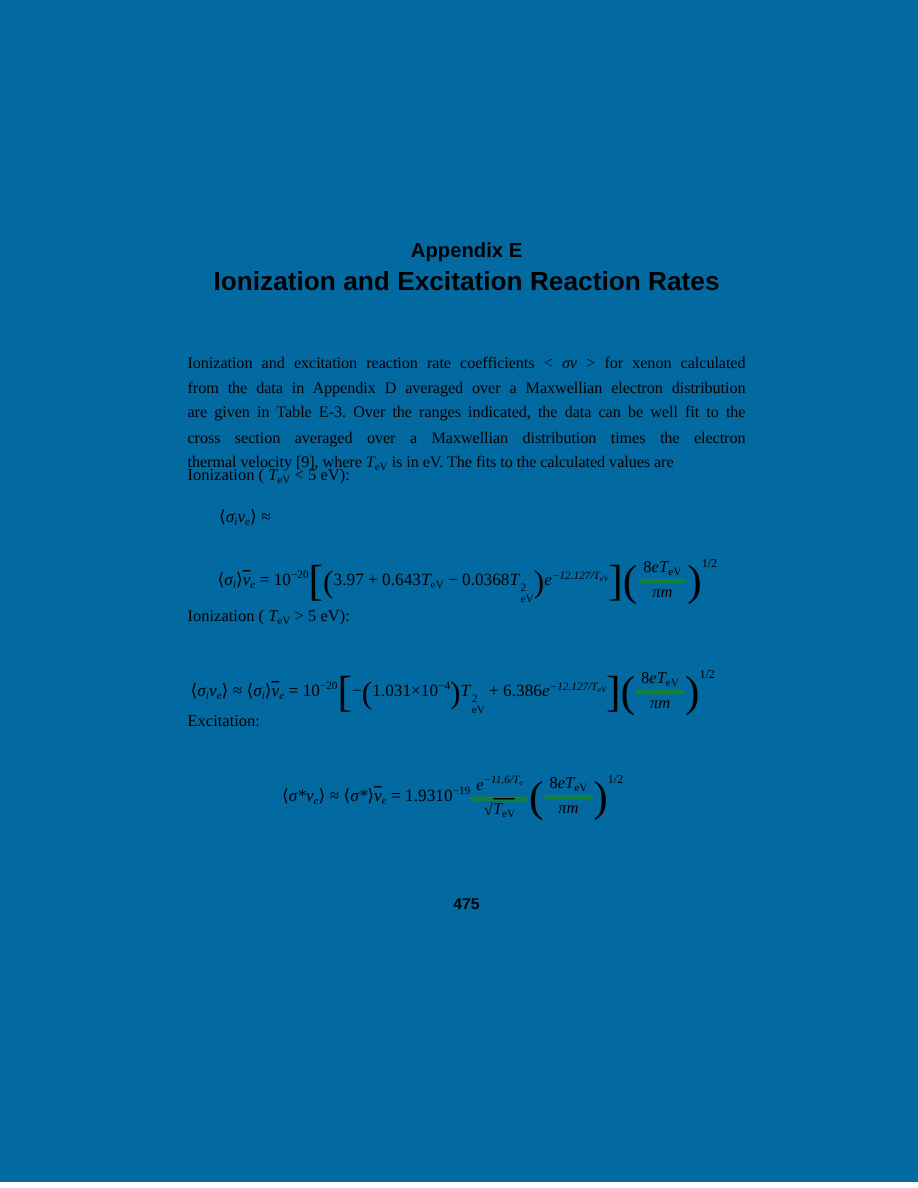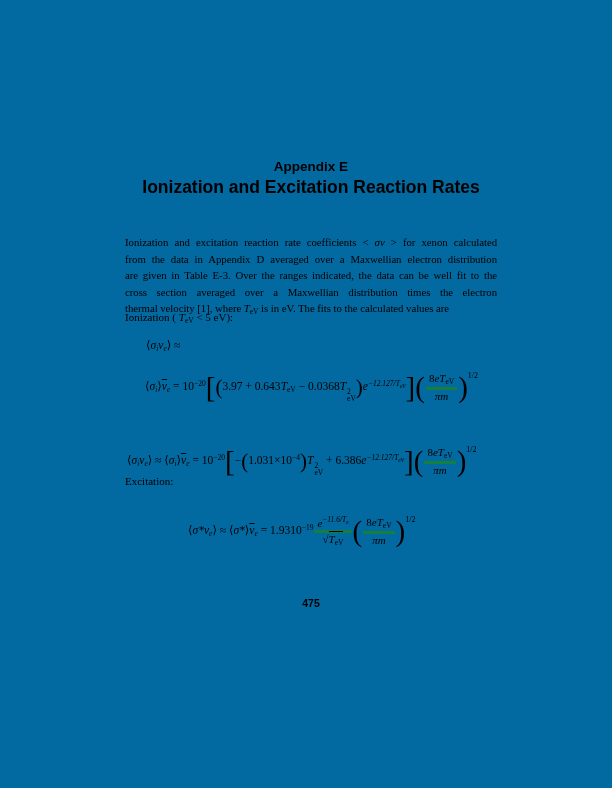--- a/index.html
+++ b/index.html
@@ -49,36 +49,37 @@
 <div class="page">
 
   <div class="appendix">Appendix E</div>
   <div class="title1">Ionization and Excitation Reaction Rates</div>
 
   <div class="para">
     <div class="pline just"><span>Ionization and excitation reaction rate coefficients &lt; </span><span class="mi">σv</span><span> &gt; for xenon calculated</span></div>
     <div class="pline just">from the data in Appendix D averaged over a Maxwellian electron distribution</div>
     <div class="pline just">are given in Table E-3. Over the ranges indicated, the data can be well fit to the</div>
     <div class="pline just">cross section averaged over a Maxwellian distribution times the electron</div>
-    <div class="pline"><span>thermal velocity [1], where </span><span class="mi">T</span><sub class="rsub">eV</sub><span> is in eV. The fits to the calculated values are</span></div>
+    <div class="pline"><span>thermal velocity [9], where </span><span class="mi">T</span><sub class="rsub">eV</sub><span> is in eV. The fits to the calculated values are</span></div>
   </div>
 
   <div class="h" style="left:125px; top:310px;"><span>Ionization ( </span><span class="mi">T</span><sub class="rsub">eV</sub><span> &lt; 5 eV):</span></div>
 
   <div class="eq" style="left:146px; top:338px; line-height:14px;">
     <span>⟨</span><span class="mi">σ</span><sub class="isub">i</sub><span class="mi">v</span><sub class="isub">e</sub><span>⟩</span><span> ≈ </span>
   </div>
 
   <div class="eq" style="left:145px; top:358px; line-height:36px;">
     <span>⟨</span><span class="mi">σ</span><sub class="isub">i</sub><span>⟩</span><span class="mi ovl">v</span><sub class="isub">e</sub><span> = </span><span>10</span><sup class="coefexp">−20</sup><span class="b2">[</span><span class="b1">(</span><span>3.97 + 0.643</span><span class="mi">T</span><sub class="rsub">eV</sub><span> − 0.0368</span><span class="mi">T</span><span class="ss">
         <span>2</span>
         <span>eV</span>
       </span><span class="b1">)</span><span class="mi">e</span><sup class="exp"><span>−12.127/</span><span class="mi">T</span><span class="xsub">eV</span></sup><span class="b2">]</span><span class="b2">(</span><span class="frac"><span class="num"><span>8</span><span class="mi">e</span><span class="mi">T</span><sub class="rsub">eV</sub></span><span class="den mi">πm</span></span><span class="b2">)</span><sup class="half">1/2</sup>
   </div>
 
+  <div class="h" style="left:125px; top:404px;"><span>Ionization ( </span><span class="mi">T</span><sub class="rsub">eV</sub><span> &gt; 5 eV):</span></div>
 
   <div class="eq" style="left:127px; top:432px; line-height:36px;">
     <span>⟨</span><span class="mi">σ</span><sub class="isub">i</sub><span class="mi">v</span><sub class="isub">e</sub><span>⟩</span><span> ≈ </span><span>⟨</span><span class="mi">σ</span><sub class="isub">i</sub><span>⟩</span><span class="mi ovl">v</span><sub class="isub">e</sub><span> = </span><span>10</span><sup class="coefexp">−20</sup><span class="b2">[</span><span>−</span><span class="b1">(</span><span>1.031×10</span><sup class="coefexp">−4</sup><span class="b1">)</span><span class="mi">T</span><span class="ss">
         <span>2</span>
         <span>eV</span>
       </span><span> + 6.386</span><span class="mi">e</span><sup class="exp"><span>−12.127/</span><span class="mi">T</span><span class="xsub">eV</span></sup><span class="b2">]</span><span class="b2">(</span><span class="frac"><span class="num"><span>8</span><span class="mi">e</span><span class="mi">T</span><sub class="rsub">eV</sub></span><span class="den mi">πm</span></span><span class="b2">)</span><sup class="half">1/2</sup>
   </div>
 
   <div class="h" style="left:125px; top:474px;">Excitation:</div>
 

